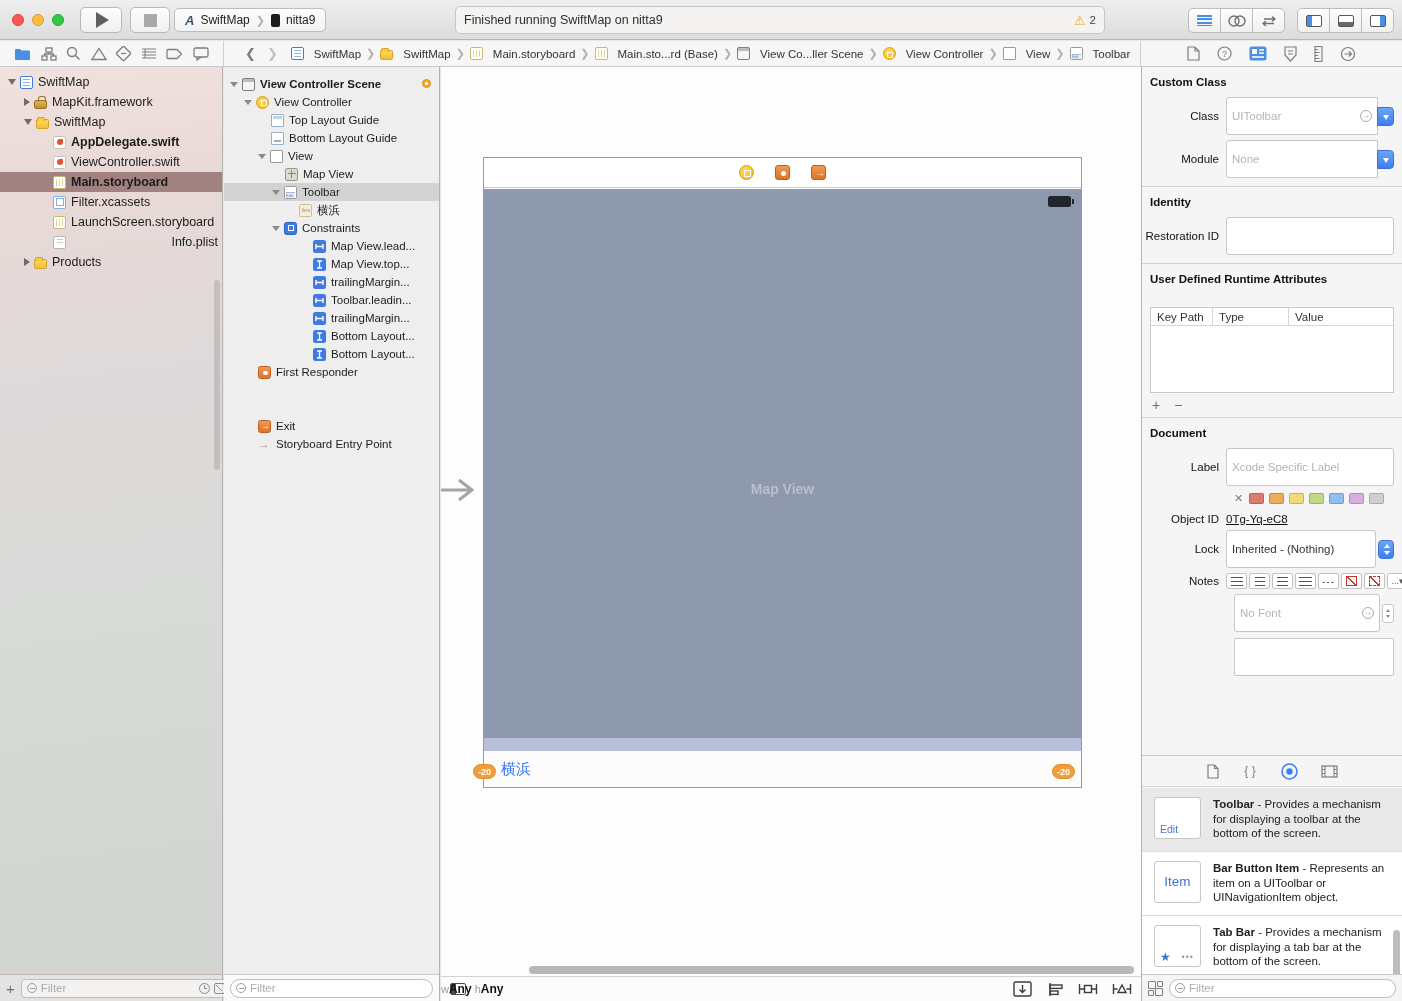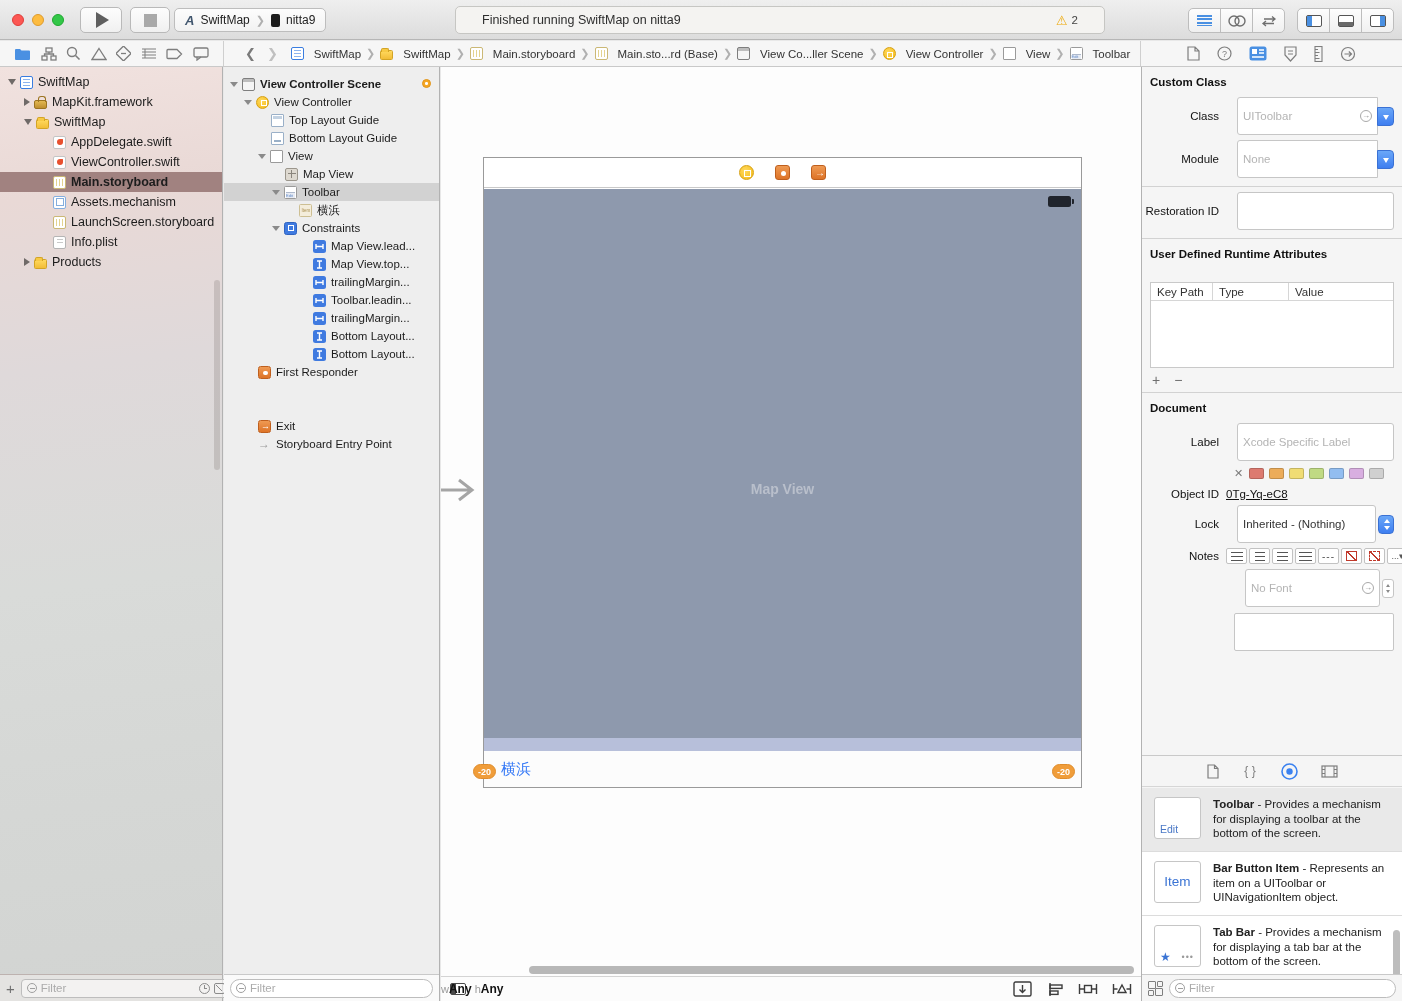--- a/index.html
+++ b/index.html
@@ -17,21 +17,21 @@
   .tb-btn { position:absolute; top:7px; height:26px; border:1px solid #b9b9b9; border-radius:5px;
     background:linear-gradient(#fdfdfd,#f0f0f0); display:flex; align-items:center; justify-content:center; }
   .play-tri { width:0; height:0; border-left:13px solid #5f5f5f; border-top:8px solid transparent; border-bottom:8px solid transparent; margin-left:3px;}
   .stop-sq { width:13px; height:13px; background:#a9a9a9; }
   .scheme-pill { position:absolute; left:174px; top:8px; height:24px; border:1px solid #bdbdbd; border-radius:5px;
     background:linear-gradient(#fdfdfd,#f2f2f2); display:flex; align-items:center; padding:0 10px; gap:6px; font-size:12px; color:#222; }
   .xcode-a { font-weight:bold; font-size:13px; color:#41566e; font-style:italic; }
   .crumb-sep { color:#b0b0b0; font-size:11px; }
   .device-ic { width:9px; height:13px; background:#1c1c1c; border-radius:2px; }
   .status-pill { position:absolute; left:455px; top:6px; width:650px; height:28px; border:1px solid #c6c6c3; border-radius:5px;
-    background:#f4f3f1; display:flex; align-items:center; padding:0 26px; font-size:12.5px; color:#2e2e2e; }
+    background:#f4f3f1; display:flex; align-items:center; padding:0 8px; font-size:12.5px; color:#2e2e2e; }
   .status-pill .msg { flex:1; }
   .warn { color:#edaa0d; font-size:13px; }
   .warn-count { color:#444; font-size:11.5px; margin-left:4px; }
   .tb-right { position:absolute; right:8px; top:8px; display:flex; gap:12px; }
   .seg { display:flex; }
   .seg .sbtn { width:33px; height:25px; border:1px solid #bdbdbd; margin-left:-1px;
     background:linear-gradient(#fdfdfd,#f0f0f0); display:flex; align-items:center; justify-content:center; }
   .seg .sbtn:first-child { border-radius:5px 0 0 5px; margin-left:0; }
   .seg .sbtn:last-child { border-radius:0 5px 5px 0; }
   .lines-blue { width:15px; height:11px; background:repeating-linear-gradient(#4a90e2 0 2px, transparent 2px 3.4px); }
@@ -161,21 +161,21 @@
   .size-class { position:absolute; left:0; right:0; text-align:left; font-size:11px; color:#9a9a9a; pointer-events:none; }
   .size-class b { color:#111; font-size:12px; }
   .al-icons { margin-left:auto; display:flex; gap:14px; align-items:center; }
 
   
   .util-panel { position:absolute; left:1141px; top:67px; width:261px; height:934px; background:#f5f5f5; border-left:1px solid #b2b2b2; font-size:11.5px; }
   .sect-title { font-weight:bold; color:#111; padding:9px 8px 4px 8px; font-size:11.5px; }
   .sect-div { height:1px; background:#d2d2d2; margin-top:8px; }
   .form-row { display:flex; align-items:center; margin:5px 8px 0 0; }
   .form-label { width:84px; text-align:right; padding-right:7px; color:#111; flex:none; }
-  .tfield { flex:1; height:35px; background:#fff; border:1px solid #c6c6c6; border-radius:3px; display:flex; align-items:center; padding:18px 5px; color:#333; position:relative;margin-left:11px; }
+  .tfield { flex:1; height:35px; background:#fff; border:1px solid #c6c6c6; border-radius:3px; display:flex; align-items:center; padding:18px 5px; color:#333; position:relative; }
   .tfield .ph { color:#b4b4b4; flex:1; overflow:hidden; white-space:nowrap; }
   .tfield .val { color:#333; flex:1; }
   .jump-circle { width:12px; height:12px; border:1px solid #a9a9a9; border-radius:50%; color:#8b8b8b; font-size:8px; line-height:10px; text-align:center; flex:none; }
   .dd-blue { width:17px; height:19px; margin-left:-1px; background:linear-gradient(#6aa7f8,#3e7ef0); border:1px solid #3a71d4; border-radius:0 4px 4px 0; position:relative; flex:none; }
   .dd-blue::before { content:""; position:absolute; left:4.5px; top:7.5px; width:0; height:0; border-top:5px solid #fff; border-left:3.5px solid transparent; border-right:3.5px solid transparent; }
   .stepper-blue { width:16px; height:19px; margin-left:2px; background:linear-gradient(#6aa7f8,#3e7ef0); border:1px solid #3a71d4; border-radius:4px; position:relative; flex:none; }
   .stepper-blue::before { content:""; position:absolute; left:4.5px; top:3px; border-bottom:4px solid #fff; border-left:3px solid transparent; border-right:3px solid transparent; }
   .stepper-blue::after { content:""; position:absolute; left:4.5px; bottom:3px; border-top:4px solid #fff; border-left:3px solid transparent; border-right:3px solid transparent; }
   .stepper-sm { width:12px; height:19px; margin-left:2px; background:#fff; border:1px solid #c6c6c6; border-radius:3px; position:relative; flex:none; }
   .stepper-sm::before { content:""; position:absolute; left:3px; top:4px; border-bottom:3.5px solid #8a8a8a; border-left:2.5px solid transparent; border-right:2.5px solid transparent; }
@@ -410,41 +410,41 @@
     <div class="nrow" style="padding-left:24px;">
       <span class="disc closed"></span>
       <span class="fi fi-framework"></span>
       <span>MapKit.framework</span>
     </div>
     <div class="nrow" style="padding-left:24px;">
       <span class="disc open"></span>
       <span class="fi fi-folder"></span>
       <span>SwiftMap</span>
     </div>
-    <div class="nrow" style="padding-left:53px;">
+    <div class="nrow" style="padding-left:53px;font-weight:bold;">
       <span class="fi fi-swift"></span>
       <span>AppDelegate.swift</span>
     </div>
     <div class="nrow" style="padding-left:53px;">
       <span class="fi fi-swift"></span>
       <span>ViewController.swift</span>
     </div>
     <div class="nrow sel" style="padding-left:53px;">
       <span class="fi fi-sb"></span>
       <span>Main.storyboard</span>
     </div>
     <div class="nrow" style="padding-left:53px;">
       <span class="fi fi-assets"></span>
-      <span>Assets.mechanism</span>
+      <span>Filter.xcassets</span>
     </div>
     <div class="nrow" style="padding-left:53px;">
       <span class="fi fi-sb"></span>
       <span>LaunchScreen.storyboard</span>
     </div>
-    <div class="nrow" style="padding-left:53px;">
+    <div class="nrow" style="padding-left:53px;justify-content:space-between;">
       <span class="fi fi-plist"></span>
       <span>Info.plist</span>
     </div>
     <div class="nrow" style="padding-left:24px;">
       <span class="disc closed"></span>
       <span class="fi fi-folder"></span>
       <span>Products</span>
     </div>
   </div>
   <div class="nav-scroll"></div>
@@ -642,20 +642,21 @@
   </div>
   <div class="form-row">
     <span class="form-label">Module</span>
     <span class="tfield" style="border-radius:3px 0 0 3px;">
       <span class="ph">None</span>
     </span>
     <span class="dd-blue"></span>
   </div>
   <div class="sect-div"></div>
 
+  <div class="sect-title">Identity</div>
   <div class="form-row">
     <span class="form-label">Restoration ID</span>
     <span class="tfield"></span>
   </div>
   <div class="sect-div"></div>
 
   <div class="sect-title">User Defined Runtime Attributes</div>
   <div class="udra-table">
     <div class="udra-head">
       <span class="c1">Key Path</span>

